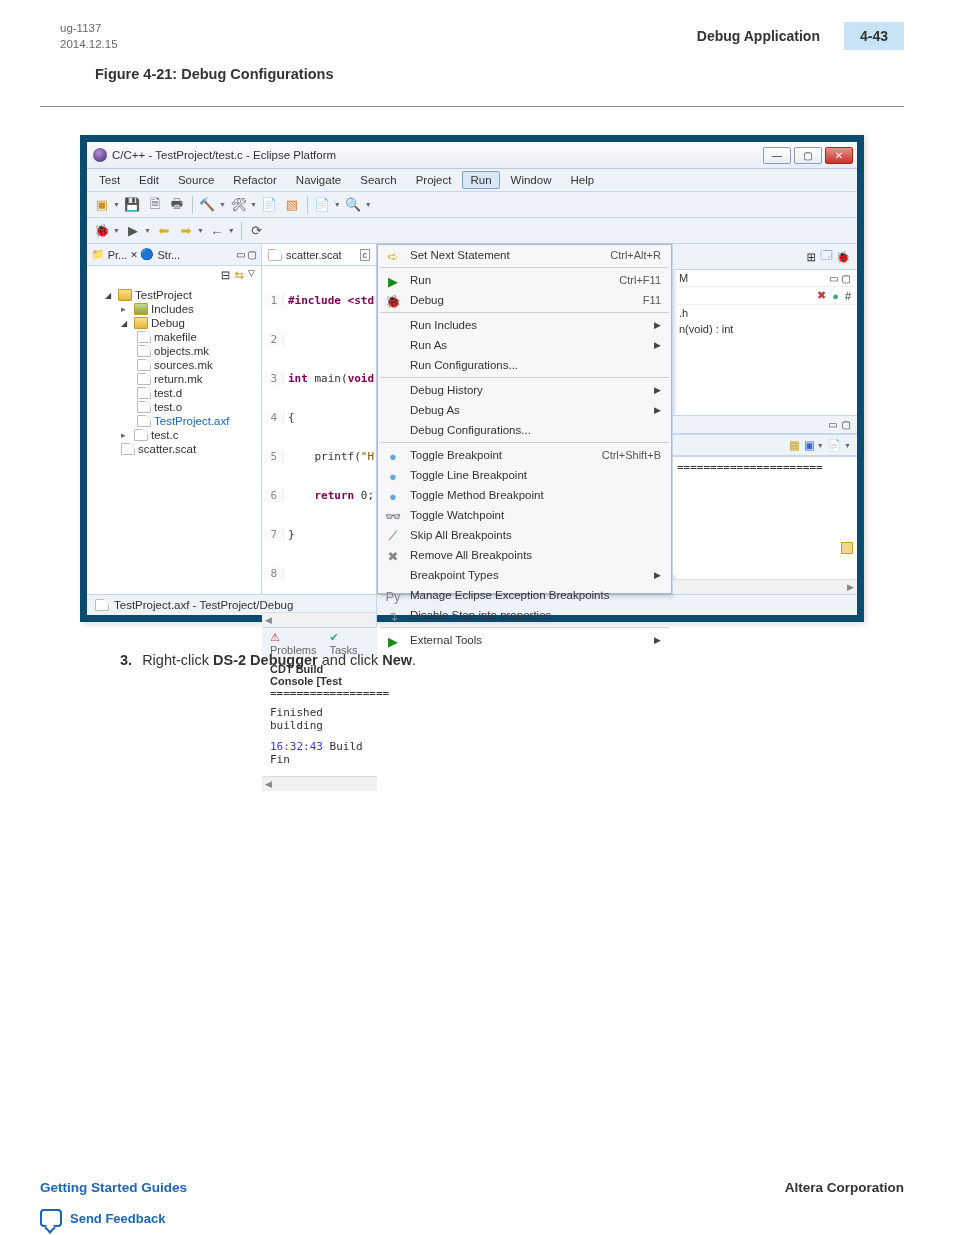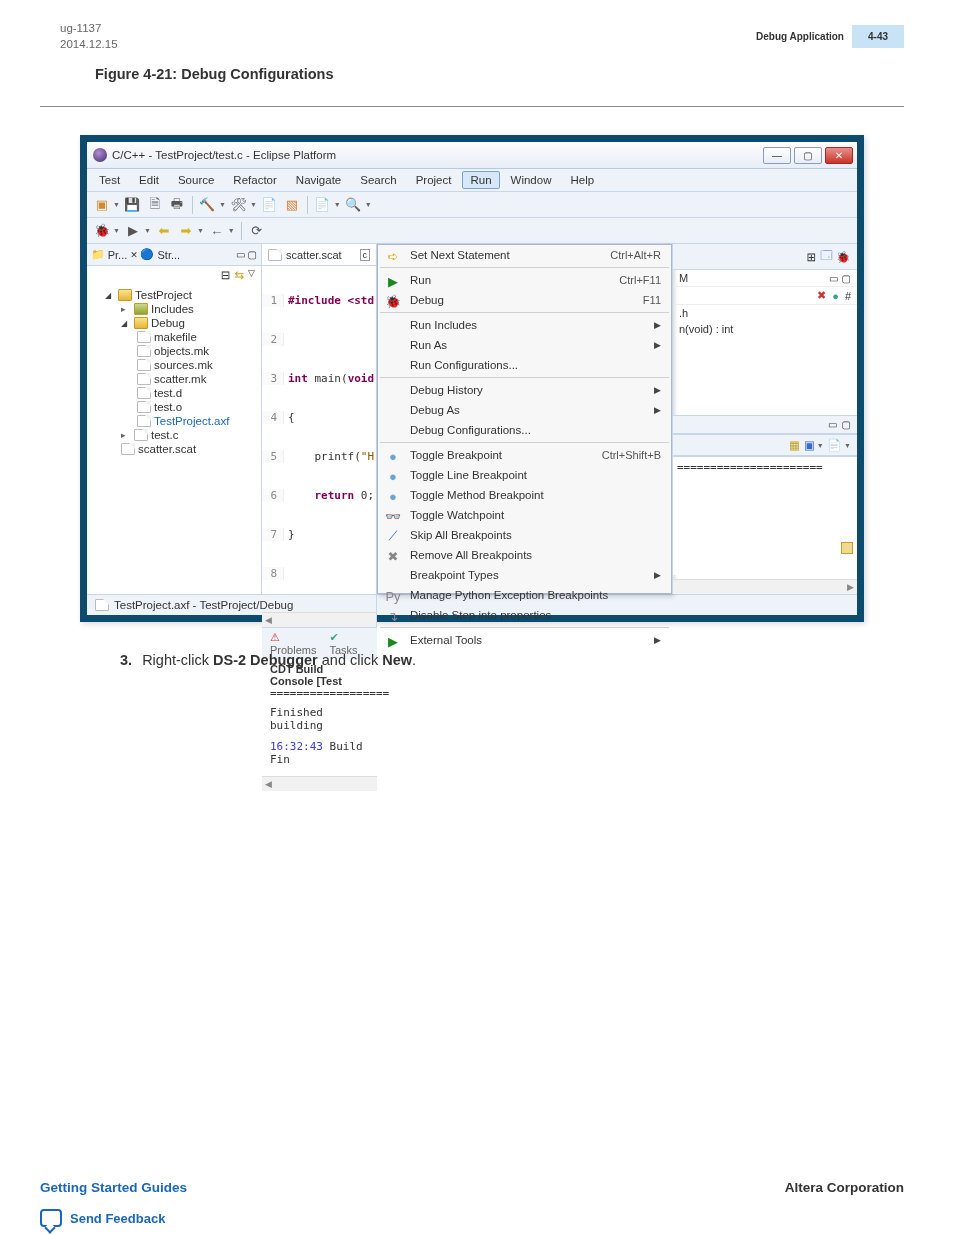--- a/index.html
+++ b/index.html
@@ -1,20 +1,20 @@
 <!DOCTYPE html>
 <html><head>
 <meta charset="utf-8">
 <style>
   * { box-sizing: border-box; margin: 0; padding: 0; }
   body { font-family: Arial, sans-serif; background: #fff; width: 954px; margin: 0 auto; font-size: 13px; color: #333; }
   .page { padding: 20px 50px 20px 40px; position: relative; min-height: 1235px; }
   .header-row { display: flex; justify-content: space-between; align-items: center; margin-bottom: 14px; margin-left: 20px; }
   .header-left { font-size: 11.5px; color: #666; line-height: 1.4; }
-  .header-right { display: flex; align-items: center; gap: 8px; font-size: 10px; }
+  .header-right { display: flex; align-items: center; gap: 24px; font-size: 14px; }
   .header-title { font-weight: bold; color: #333; }
   .page-number-box { background: #c9e3f6; padding: 6px 16px; font-weight: bold; color: #333; }
   .figure-caption { font-weight: bold; color: #333; font-size: 14.5px; margin-left: 55px; margin-bottom: 24px; }
   .hr-line { border: none; border-top: 1px solid #888; margin-bottom: 28px; }
   .screenshot-wrapper { display: flex; justify-content: center; margin-bottom: 30px; }
   .eclipse-window { width: 784px; border: 7px solid #0c4a6e; background: #f4f8fc; box-shadow: 2px 2px 6px rgba(0,0,0,0.15); font-family: "Segoe UI", Tahoma, sans-serif; font-size: 11.5px; }
   .eclipse-titlebar { display: flex; justify-content: space-between; align-items: center; background: linear-gradient(#fdfdfd, #e8eef7); border-bottom: 1px solid #b8c7e2; height: 27px; padding: 0 4px 0 6px; }
   .eclipse-titlebar .title { display: flex; align-items: center; gap: 5px; }
   .eclipse-icon { width: 14px; height: 14px; border-radius: 50%; display: inline-block; background: radial-gradient(circle at 40% 35%, #b48dd6, #3b2967); }
   .win-buttons { display: flex; gap: 3px; }
@@ -210,21 +210,21 @@
                   <li>
                       <span class="tree-icon file-icon"></span>
                       <span>objects.mk</span>
                     </li>
                   <li>
                       <span class="tree-icon file-icon"></span>
                       <span>sources.mk</span>
                     </li>
                   <li>
                       <span class="tree-icon file-icon"></span>
-                      <span>scatter.mk</span>
+                      <span>return.mk</span>
                     </li>
                   <li>
                       <span class="tree-icon file-icon"></span>
                       <span>test.d</span>
                     </li>
                   <li>
                       <span class="tree-icon file-icon"></span>
                       <span>test.o</span>
                     </li>
                   <li>
@@ -360,21 +360,21 @@
             <span class="icon-slot" style="color:#888;">✖</span>
             <span>Remove All Breakpoints</span>
               <span></span>
           </div>
           <div class="dm-item">
               <span>Breakpoint Types</span>
               <span class="submenu-arrow">▶</span>
             </div>
           <div class="dm-item">
             <span class="icon-slot" style="color:#888;font-size:13px;">Py</span>
-            <span>Manage Python Exception Breakpoints</span>
+            <span>Manage Eclipse Exception Breakpoints</span>
               <span></span>
           </div>
           <div class="dm-item">
             <span class="icon-slot" style="color:#888;">↴</span>
             <span>Disable Step into properties</span>
               <span></span>
           </div>
           <div class="dm-sep"></div>
           <div class="dm-item">
             <span class="icon-slot" style="color:#1a8a1a;">▶</span>

